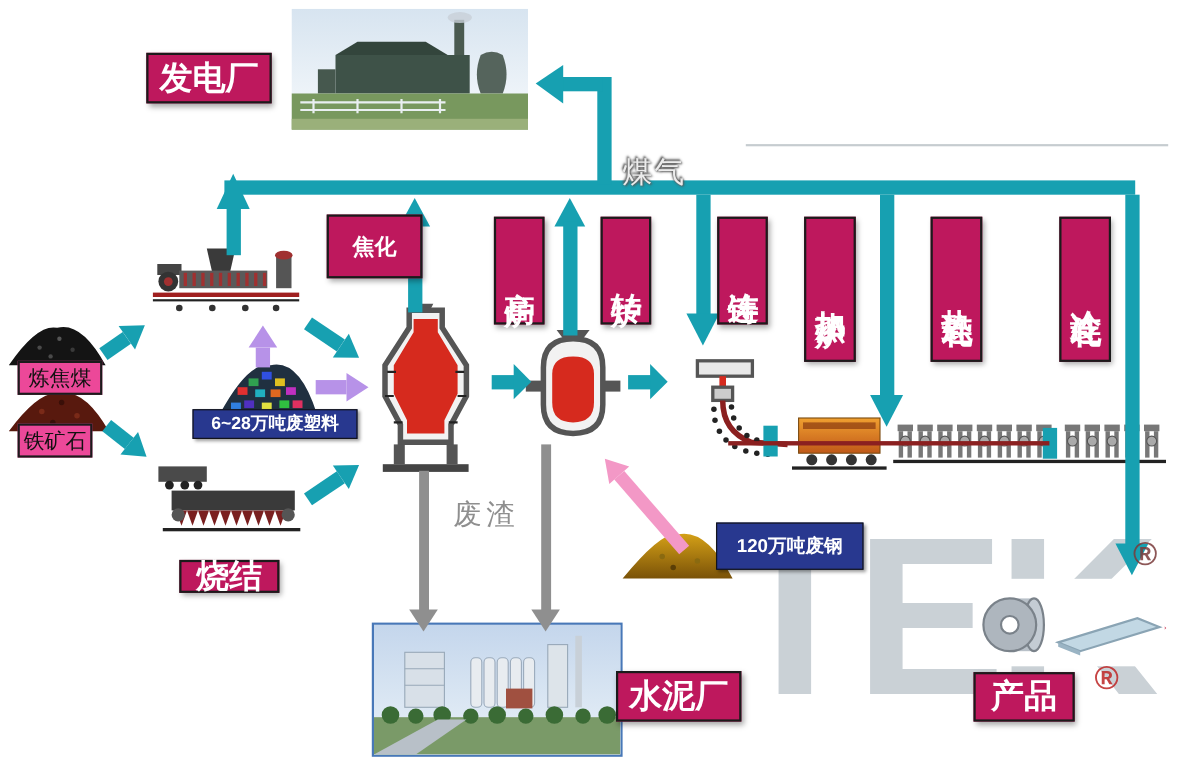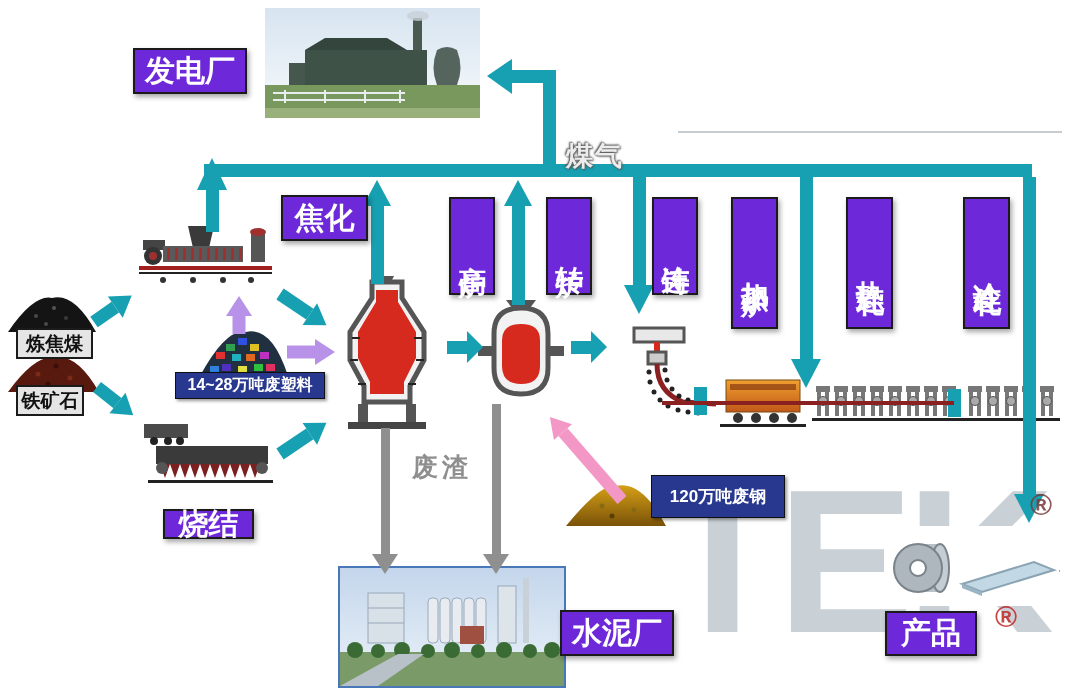--- a/index.html
+++ b/index.html
@@ -4,33 +4,33 @@
 <title>Diagram</title>
 <style>
   *{box-sizing:border-box;margin:0;padding:0}
   html,body{background:#fff}
   body{font-family:"Liberation Sans","DejaVu Sans",sans-serif}
   #canvas{position:relative;width:1080px;height:693px;background:#fff;overflow:hidden}
 
   .ill{position:absolute;z-index:2}
   .ill svg{display:block}
 
-  .gbox{position:absolute;z-index:4;background:#6d28d9;border:2px solid #1b1b1b;color:#fff;
+  .gbox{position:absolute;z-index:4;background:#be185d;border:2px solid #1b1b1b;color:#fff;
         font-weight:bold;display:flex;align-items:center;justify-content:center;text-align:center;
         box-shadow:2px 3px 5px rgba(0,0,0,.35)}
   .gbox.v{writing-mode:vertical-rl;text-orientation:upright;letter-spacing:3px}
 
-  .wbox{position:absolute;z-index:4;background:#e5e5e5;border:2px solid #1b1b1b;color:#111;
-        font-weight:bold;font-size:19px;display:flex;align-items:center;justify-content:center}
+  .wbox{position:absolute;z-index:4;background:#ec4899;border:2px solid #1b1b1b;color:#111;
+        font-weight:normal;font-size:19px;display:flex;align-items:center;justify-content:center}
 
   .nbox{position:absolute;z-index:5;background:#28388F;border:1px solid #101010;color:#fff;
         font-weight:bold;display:flex;align-items:center;justify-content:center;
         box-shadow:2px 2px 3px rgba(0,0,0,.4)}
 
-  .stream{position:absolute;z-index:4;font-weight:bold}
+  .stream{position:absolute;z-index:4;font-weight:normal}
   #gas-label{left:566px;top:138px;font-size:27px;color:#ECECEC;letter-spacing:2px;
              text-shadow:0 0 2px #666,1px 1px 2px #555,-1px -1px 2px #555}
   #slag-label{left:412px;top:450px;font-size:26px;color:#8F8F8F;letter-spacing:4px}
 
   #arrows{position:absolute;left:0;top:0;z-index:3;pointer-events:none}
 
   .watermark{position:absolute;left:660px;top:458px;z-index:1;font-size:205px;font-weight:800;
              color:rgba(150,163,173,.5);letter-spacing:-8px;line-height:1}
   .reg{position:absolute;z-index:5;font-weight:bold}
   #reg1{left:1030px;top:488px;font-size:30px;color:#7A3A3A;opacity:.85}
@@ -397,21 +397,21 @@
       <rect x="381" y="428" width="9" height="128"></rect>
       <polygon points="385,574 372,554 398,554"></polygon>
       <rect x="492" y="404" width="9" height="152"></rect>
       <polygon points="496,574 483,554 509,554"></polygon>
     </g>
     <rect x="662" y="401" width="292" height="4" fill="#8B2020"></rect>
   </svg>
 
   <div class="gbox" style="left:133px;top:48px;width:114px;height:46px;font-size:30px">发电厂</div>
 
-  <div class="gbox" style="left:281px;top:195px;width:87px;height:46px;font-size:30px">焦化</div>
+  <div class="gbox" style="left:297px;top:195px;width:87px;height:58px;font-size:20px">焦化</div>
 
   <div class="gbox v" style="left:449px;top:197px;width:46px;height:98px;font-size:28px">高炉</div>
 
   <div class="gbox v" style="left:546px;top:197px;width:46px;height:98px;font-size:28px">转炉</div>
 
   <div class="gbox v" style="left:652px;top:197px;width:46px;height:98px;font-size:28px">连铸</div>
 
   <div class="gbox v" style="left:731px;top:197px;width:47px;height:132px;font-size:28px">加热炉</div>
 
   <div class="gbox v" style="left:846px;top:197px;width:47px;height:132px;font-size:28px">热连轧</div>
@@ -421,20 +421,20 @@
   <div class="gbox" style="left:163px;top:509px;width:91px;height:30px;font-size:30px">烧结</div>
 
   <div class="gbox" style="left:560px;top:610px;width:114px;height:46px;font-size:30px">水泥厂</div>
 
   <div class="gbox" style="left:885px;top:611px;width:92px;height:45px;font-size:30px">产品</div>
 
   <div class="wbox" style="left:16px;top:328px;width:77px;height:31px">炼焦煤</div>
 
   <div class="wbox" style="left:16px;top:385px;width:68px;height:31px">铁矿石</div>
 
-  <div class="nbox" style="left:175px;top:372px;width:150px;height:27px;font-size:16px">14~28万吨废塑料</div>
+  <div class="nbox" style="left:175px;top:372px;width:150px;height:27px;font-size:16px">6~28万吨废塑料</div>
 
   <div class="nbox" style="left:651px;top:475px;width:134px;height:43px;font-size:17px">120万吨废钢</div>
 
   <div class="stream" id="gas-label">煤气</div>
   <div class="stream" id="slag-label">废渣</div>
 
 </div>
 
 </body></html>

